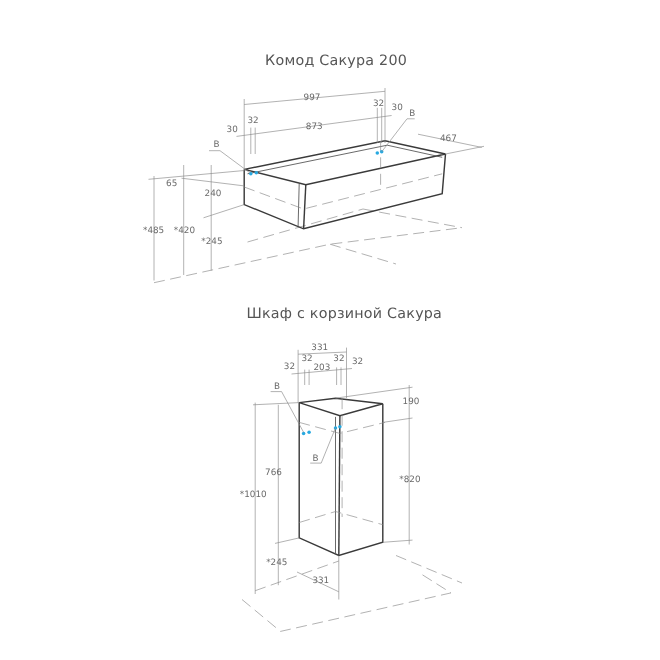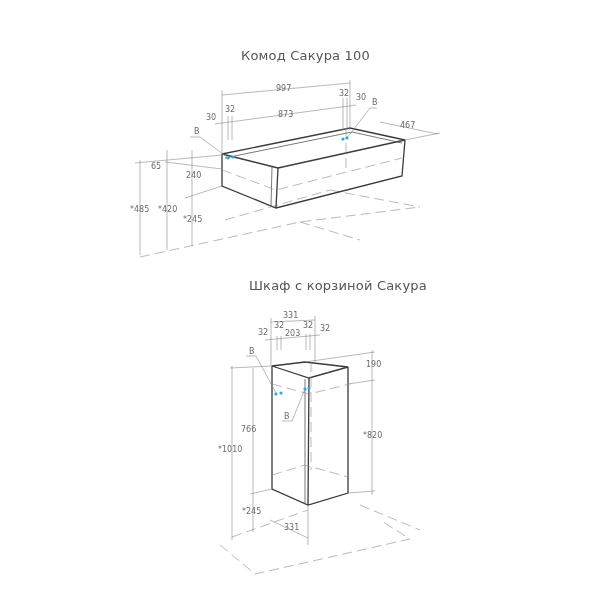--- a/index.html
+++ b/index.html
@@ -9,22 +9,22 @@
   svg text { font-family: "DejaVu Sans", sans-serif; font-size: 8px; fill: #6a6a6a; }
   .thin { stroke: #8a8a8a; stroke-width: 0.6; fill: none; }
   .dash { stroke: #8a8a8a; stroke-width: 0.6; fill: none; stroke-dasharray: 10 5; }
   .body { stroke: #3a3a3a; stroke-width: 1.3; fill: none; }
   .body2 { stroke: #555; stroke-width: 0.8; fill: none; }
   .dot { fill: #27a9e1; }
 </style>
 </head>
 <body>
 
-<div class="title" style="left:241px; top:48px;">Комод Сакура 100</div>
-<div class="title" style="left:224px; top:278px;margin-left:25px;">Шкаф с корзиной Сакура</div>
+<div class="title" style="left:241px; top:48px;">Комод Сакура 200</div>
+<div class="title" style="left:224px; top:278px;">Шкаф с корзиной Сакура</div>
 
 <svg width="600" height="600" viewBox="0 0 600 600">
 
   <g>
 
     <polyline class="dash" points="140,257 300,222 420,207"></polyline>
     <polyline class="dash" points="300,222 360,240"></polyline>
     <polyline class="dash" points="330,190 420,207"></polyline>
     <polyline class="dash" points="225,220 330,190"></polyline>
 

